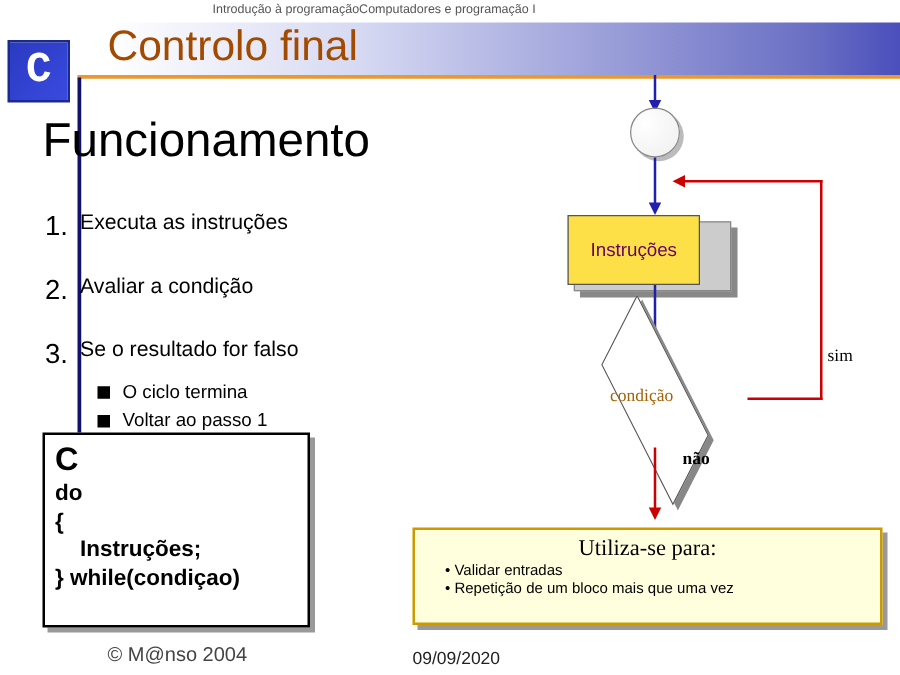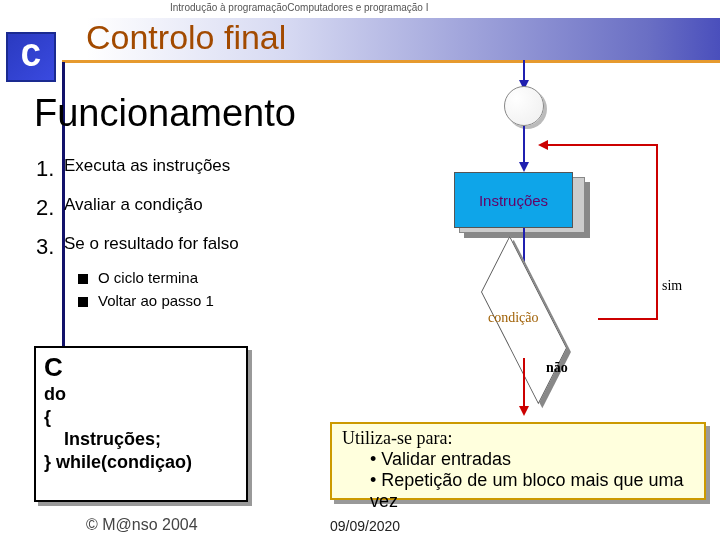--- a/index.html
+++ b/index.html
@@ -6,48 +6,48 @@
   body { width: 720px; height: 540px; font-family: Verdana, Arial, sans-serif; background: #fff; position: relative; overflow: hidden; }
   .topbar { position: absolute; top: 0; left: 0; right: 0; height: 18px; display: flex; justify-content: flex-start; padding: 2px 10px 2px 170px; font-size: 10px; color: #555; font-family: 'Trebuchet MS', sans-serif; }
   .headerband { position: absolute; top: 18px; left: 0; right: 0; height: 44px; background: linear-gradient(to right, #fff 0%, #fff 12%, #d6d9f2 40%, #6a6fc4 90%, #4a4fbc 100%); }
   .logo { position: absolute; top: 32px; left: 6px; width: 50px; height: 50px; background: linear-gradient(135deg, #2a3ac0, #3a4ae0); border: 2px solid #1a2a90; display: flex; align-items: center; justify-content: center; color: #fff; font-weight: bold; font-size: 34px; font-family: 'Courier New', monospace; }
   .title { position: absolute; top: 18px; left: 86px; font-size: 34px; color: #a24a00; font-family: 'Trebuchet MS', sans-serif; font-weight: 400; }
   .orangebar { position: absolute; top: 60px; left: 62px; right: 0; height: 3px; background: #e69a2f; }
   .leftnavybar { position: absolute; top: 62px; left: 62px; width: 3px; height: 430px; background: #12126a; }
   .section { position: absolute; top: 92px; left: 34px; font-size: 38px; font-family: 'Trebuchet MS', sans-serif; color: #000; text-align: center; }
   .list { position: absolute; top: 150px; left: 36px; font-family: Verdana, sans-serif; }
   .list .num { display: inline-block; width: 28px; font-size: 22px; color: #000; vertical-align: top; }
-  .list .item { font-size: 17px; padding: 4px 0; line-height: 1.4; }
+  .list .item { font-size: 17px; padding: 4px 0; line-height: 1.4; margin-top: 12px; }
   .list .sub { margin-left: 42px; font-size: 15px; padding: 3px 0; }
   .list .sq { display: inline-block; width: 10px; height: 10px; background: #000; margin-right: 10px; vertical-align: middle; }
   .codebox-sh { position: absolute; top: 350px; left: 38px; width: 214px; height: 156px; background: #999; }
   .codebox { position: absolute; top: 346px; left: 34px; width: 214px; height: 156px; background: #fff; border: 2px solid #000; padding: 4px 8px; font-family: 'Trebuchet MS', Verdana, sans-serif; }
   .codebox .lang { font-size: 26px; font-weight: bold; }
   .codebox .code { font-size: 18px; line-height: 1.25; font-weight: bold; }
   .codebox .indent { margin-left: 20px; }
   
   .fc { position: absolute; top: 60px; left: 400px; width: 310px; height: 440px; }
   .start { position: absolute; top: 26px; left: 104px; width: 40px; height: 40px; border: 1px solid #888; border-radius: 50%; background: radial-gradient(circle at 30% 30%, #fff, #eee); box-shadow: 3px 3px 0 #bbb; }
   .procbox-sh { position: absolute; top: 122px; left: 64px; width: 126px; height: 56px; background: #888; }
   .procbox-sh2 { position: absolute; top: 117px; left: 59px; width: 126px; height: 56px; background: #ccc; border: 1px solid #888;}
-  .procbox { position: absolute; top: 112px; left: 54px; width: 119px; height: 56px; background: #0ea5e9; border: 1px solid #555; display: flex; align-items: center; justify-content: center; font-size: 15px; font-family: Verdana, sans-serif; color: #606; }
+  .procbox { position: absolute; top: 112px; left: 54px; width: 106px; height: 56px; background: #fde047; border: 1px solid #555; display: flex; align-items: center; justify-content: center; font-size: 15px; font-family: Verdana, sans-serif; color: #606; }
   .diamond-sh { position: absolute; top: 234px; left: 68px; width: 120px; height: 60px; background: #888; transform: rotate(45deg) skew(18deg,18deg); }
   .diamond { position: absolute; top: 230px; left: 64px; width: 120px; height: 60px; background: #fff; border: 1px solid #555; transform: rotate(45deg) skew(18deg,18deg); }
   .diamond-label { position: absolute; top: 250px; left: 88px; font-size: 14px; font-family: Verdana; color: #a16207; }
   .sim { position: absolute; top: 218px; left: 262px; font-size: 14px; font-family: Verdana; }
   .nao { position: absolute; top: 300px; left: 146px; font-size: 14px; font-family: Verdana; font-weight: bold; }
   .redline { position: absolute; background: #c00; }
   .blueline { position: absolute; background: #2020b0; }
   .arrowdown { position: absolute; width: 0; height: 0; border-left: 5px solid transparent; border-right: 5px solid transparent; border-top: 10px solid #2020b0; }
   .arrowdownred { position: absolute; width: 0; height: 0; border-left: 5px solid transparent; border-right: 5px solid transparent; border-top: 10px solid #c00; }
   .arrowleftred { position: absolute; width: 0; height: 0; border-top: 5px solid transparent; border-bottom: 5px solid transparent; border-right: 10px solid #c00; }
   .usebox-sh { position: absolute; top: 426px; left: 334px; width: 376px; height: 78px; background: #999;}
   .usebox { position: absolute; top: 422px; left: 330px; width: 376px; height: 78px; background: #ffd; border: 2px solid #cc9a00; padding: 4px 10px; }
-  .usebox .head { font-size: 18px; font-family: Verdana; }
-  .usebox .bullet { font-size: 18px; margin-left: 28px; }
+  .usebox .head { font-size: 18px; font-family: Verdana; text-align: center; }
+  .usebox .bullet { font-size: 12px; margin-left: 14px; }
   .footer { position: absolute; bottom: 6px; left: 86px; font-size: 16px; color: #444; }
   .footer2 { position: absolute; bottom: 6px; left: 330px; font-size: 14px; color: #222; }
 </style>
 </head>
 <body>
 
 <div class="topbar">
   <span>Introdução à programação</span>
   <span>Computadores e programação I</span>
 </div>

